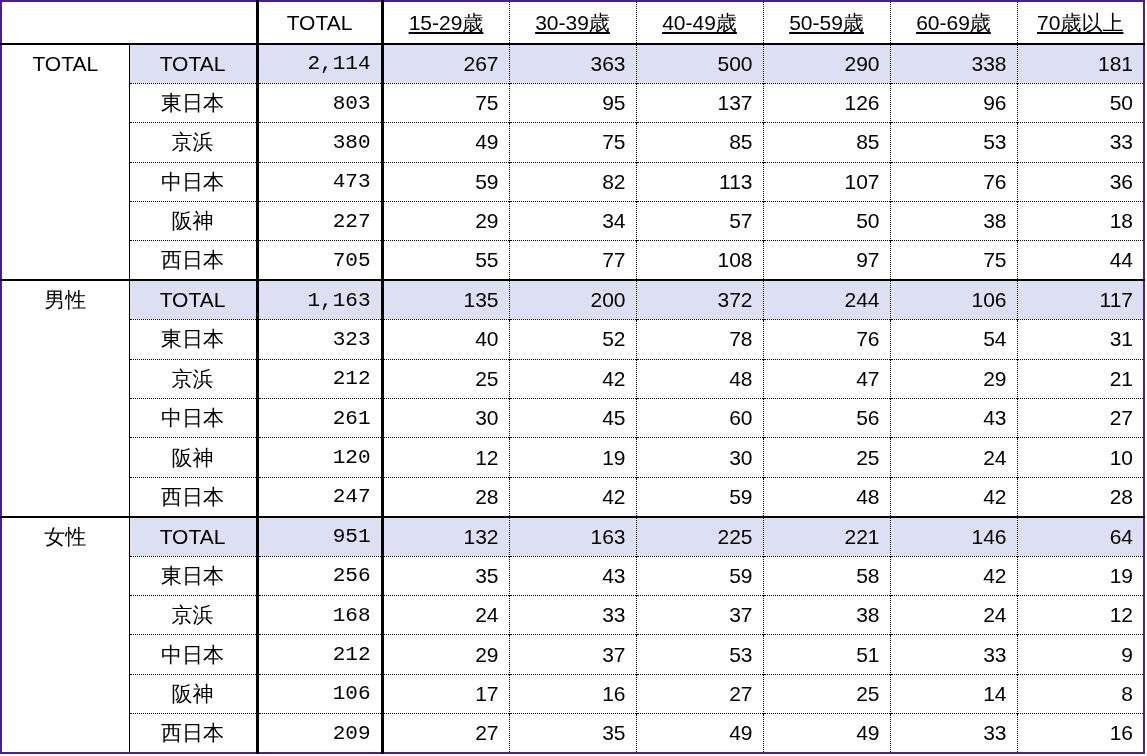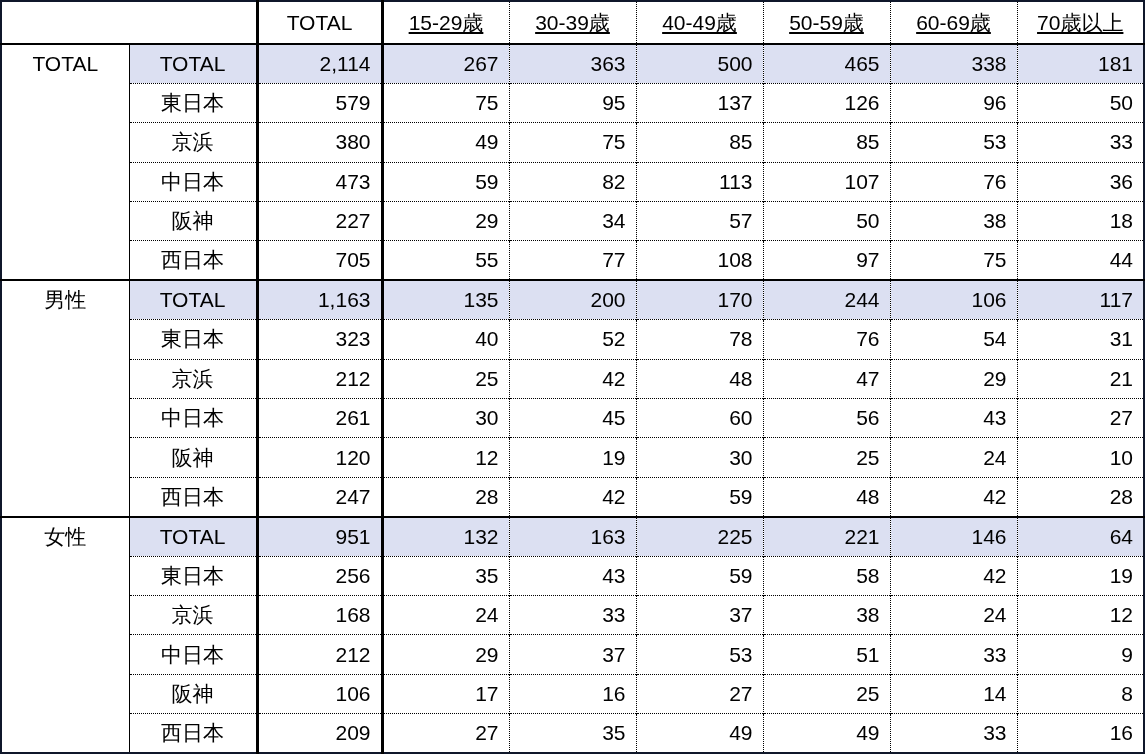--- a/index.html
+++ b/index.html
@@ -13,21 +13,21 @@
     box-sizing: border-box;
     background: #ffffff;
   }
   table.data-table {
     border-collapse: collapse;
     table-layout: fixed;
     width: 1145px;
     font-family: "Liberation Sans", "DejaVu Sans", sans-serif;
     font-size: 21px;
     color: #000000;
-    border: 2px solid #0f172a;
+    border: 2px solid #4c1d95;
   }
   th, td {
     padding: 0;
     overflow: hidden;
     white-space: nowrap;
     box-sizing: border-box;
   }
   thead tr { height: 43px; }
   tbody tr { height: 39.4px; }
 
@@ -49,20 +49,21 @@
     text-align: center;
   }
   td.val {
     text-align: right;
     padding-right: 10px;
     border-left: 1px dotted #000000;
   }
   td.val.c0 {
     border-left: 3px solid #000000;
     border-right: 3px solid #000000;
+    font-family: Liberation Mono, monospace;
   }
   tr.grp-first td { border-top: 2px solid #000000; }
   tr.inner td { border-top: 1px dotted #000000; }
   tr.hl td.rlabel, tr.hl td.val { background: #DCE0F2; }
 </style>
 </head>
 <body>
 
 <div class="table-wrap">
   <table class="data-table">
@@ -90,27 +91,27 @@
         </tr>
       </thead>
     <tbody>
         <tr class="grp-first hl">
           <td class="glabel" rowspan="6">TOTAL</td>
           <td class="rlabel">TOTAL</td>
           <td class="val c0">2,114</td>
           <td class="val c1">267</td>
           <td class="val c2">363</td>
           <td class="val c3">500</td>
-          <td class="val c4">465</td>
+          <td class="val c4">290</td>
           <td class="val c5">338</td>
           <td class="val c6">181</td>
         </tr>
         <tr class="inner">
           <td class="rlabel">東日本</td>
-          <td class="val c0">579</td>
+          <td class="val c0">803</td>
           <td class="val c1">75</td>
           <td class="val c2">95</td>
           <td class="val c3">137</td>
           <td class="val c4">126</td>
           <td class="val c5">96</td>
           <td class="val c6">50</td>
         </tr>
         <tr class="inner">
           <td class="rlabel">京浜</td>
           <td class="val c0">380</td>
@@ -150,21 +151,21 @@
           <td class="val c4">97</td>
           <td class="val c5">75</td>
           <td class="val c6">44</td>
         </tr>
         <tr class="grp-first hl">
           <td class="glabel" rowspan="6">男性</td>
           <td class="rlabel">TOTAL</td>
           <td class="val c0">1,163</td>
           <td class="val c1">135</td>
           <td class="val c2">200</td>
-          <td class="val c3">170</td>
+          <td class="val c3">372</td>
           <td class="val c4">244</td>
           <td class="val c5">106</td>
           <td class="val c6">117</td>
         </tr>
         <tr class="inner">
           <td class="rlabel">東日本</td>
           <td class="val c0">323</td>
           <td class="val c1">40</td>
           <td class="val c2">52</td>
           <td class="val c3">78</td>

